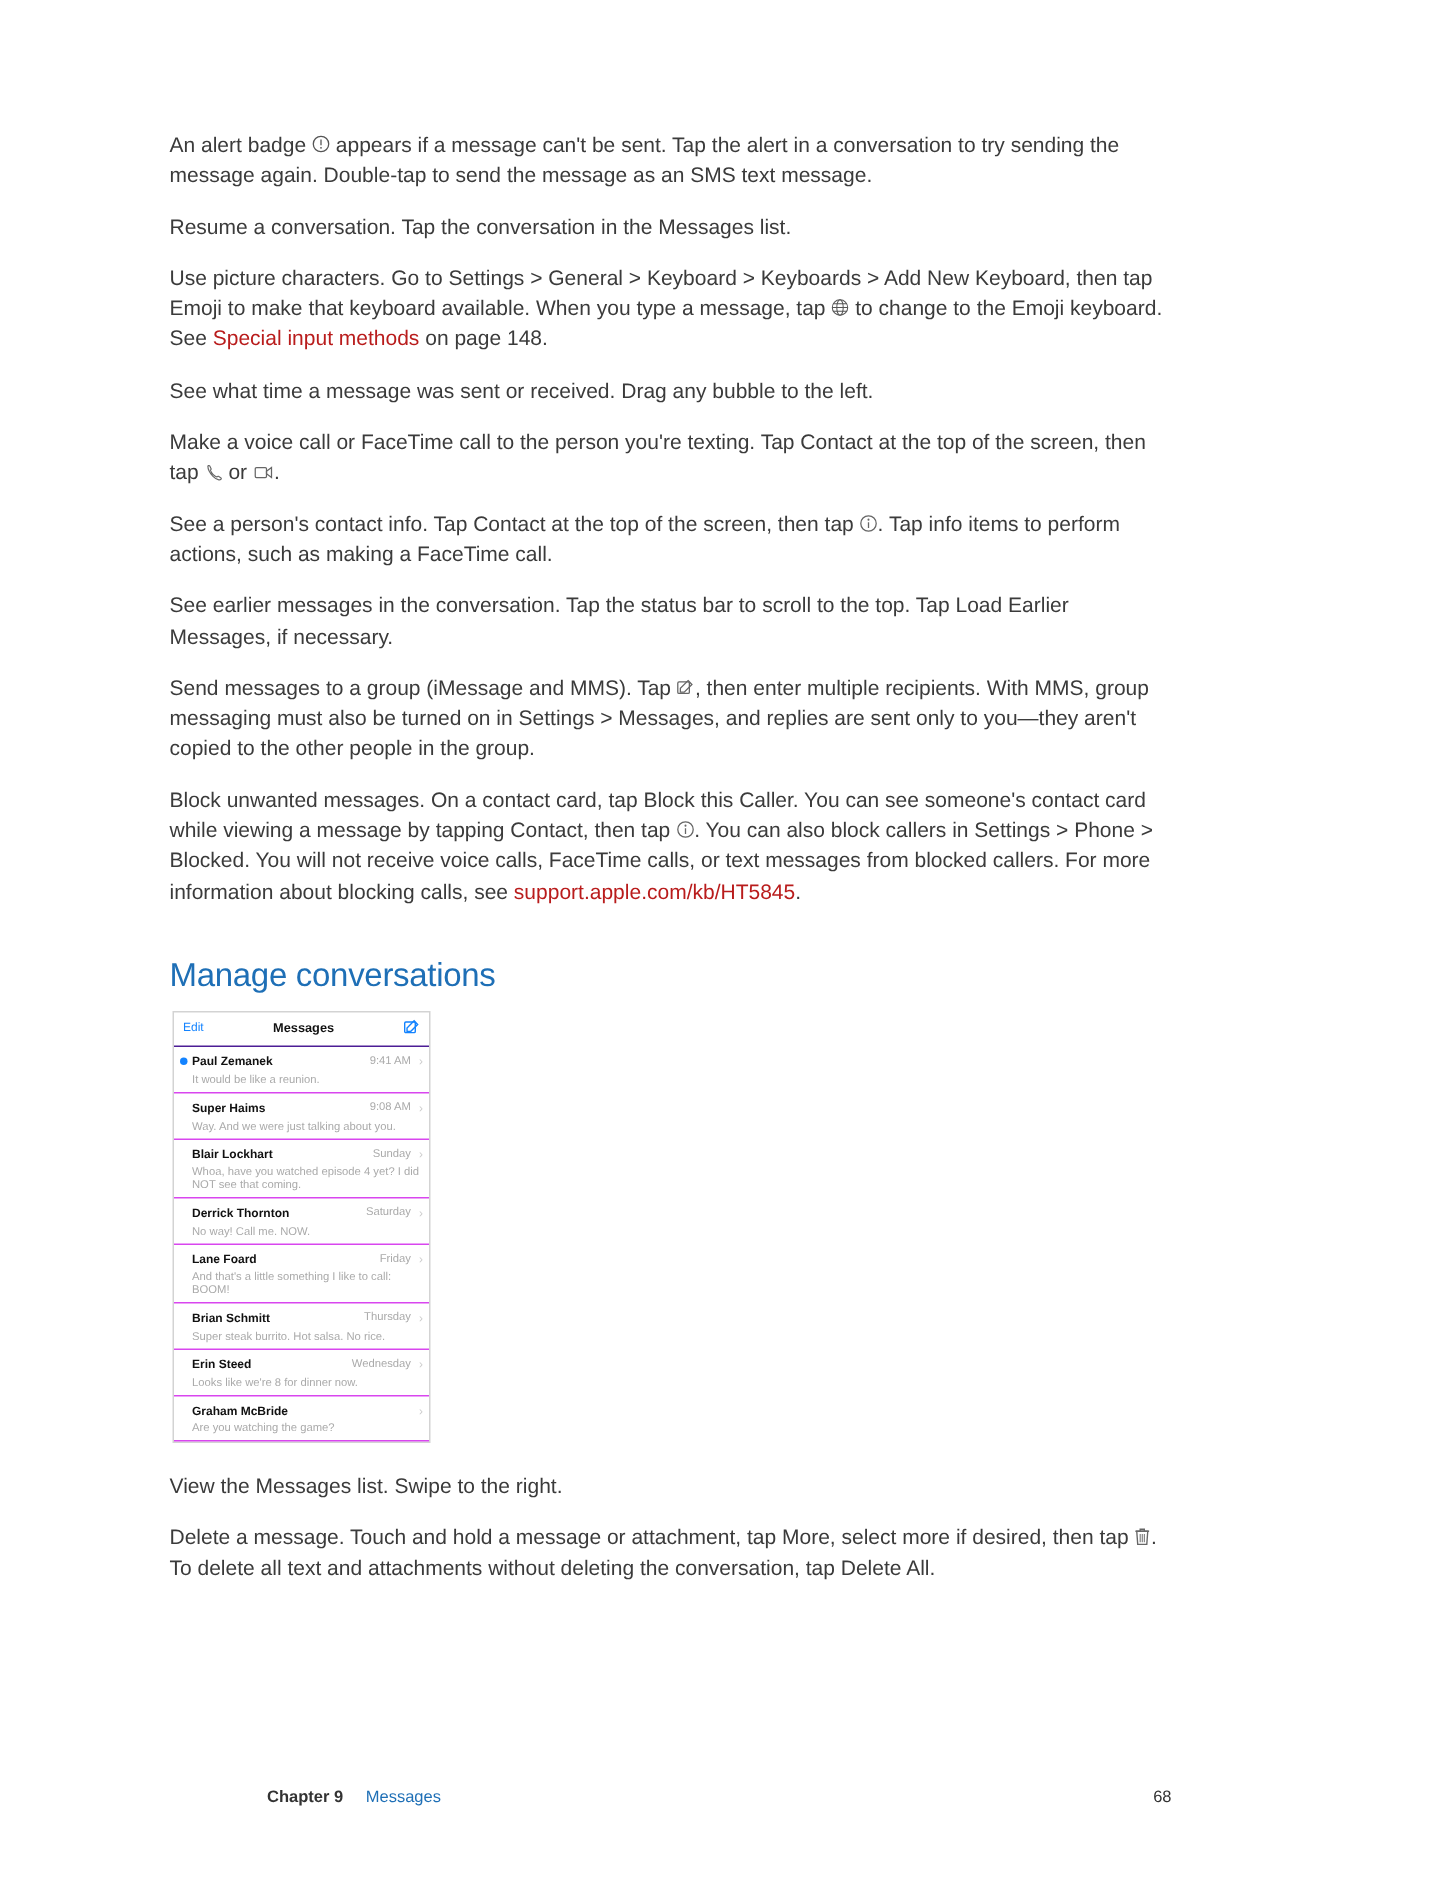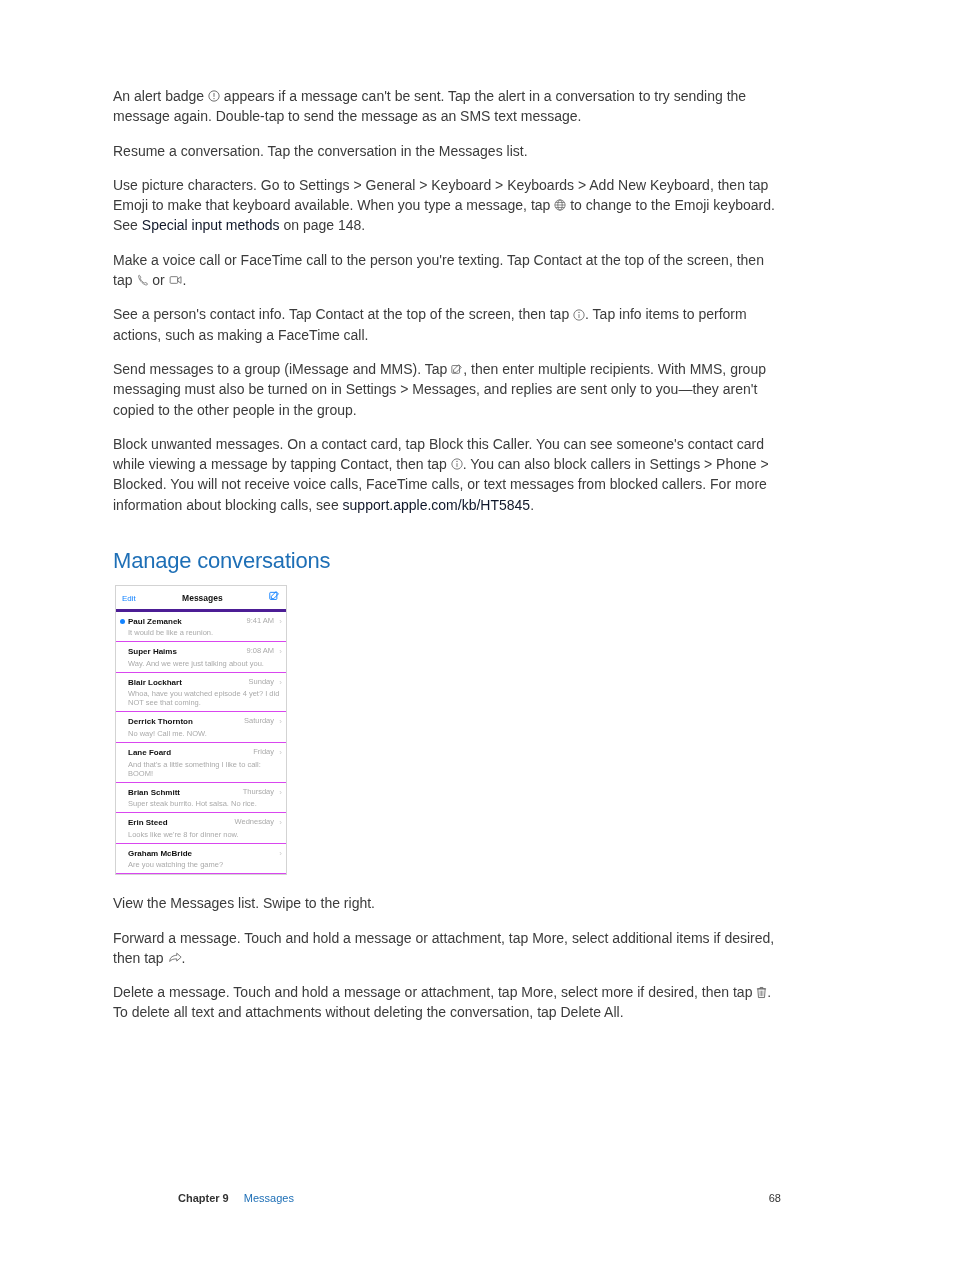--- a/index.html
+++ b/index.html
@@ -21,21 +21,21 @@
   }
   p { margin: 0 0 14px 0; }
   .bold { font-weight: 400; }
   .heading {
     color: #1e6fb6;
     font-size: 22px;
     font-weight: 400;
     margin: 30px 0 4px 0;
     letter-spacing: -0.2px;
   }
-  a.link { color: #0f172a; text-decoration: none; }
+  a.link { color: #b91c1c; text-decoration: none; }
   
   .glyph {
     display: inline-block;
     vertical-align: middle;
     position: relative;
     top: -1px;
   }
   .glyph svg { display: block; }
   .footer {
     position: absolute;
@@ -56,24 +56,24 @@
   
   .phone {
     width: 170px;
     border: 1px solid #d3d3d3;
     margin: 8px 0 18px 2px;
     font-size: 8px;
     background: #fff;
   }
   .phone-header {
     display: flex;
-    align-items: flex-end;
+    align-items: flex-start;
     justify-content: space-between;
     padding: 4px 6px;
-    border-bottom: 3px solid #4c1d95;
+    border-bottom: 1px solid #4c1d95;
   }
   .phone-header .edit { color: #1383ff; font-size: 8px; }
   .phone-header .title { font-weight: 700; color: #111; font-size: 8.5px; }
   .phone-header .compose svg { stroke: #1383ff; fill: none; }
   .row {
     border-bottom: 1px solid #d946ef;
     padding: 4px 6px 4px 12px;
     position: relative;
   }
   .row .dot {
@@ -115,20 +115,23 @@
           <circle cx="7" cy="7" r="6" fill="none" stroke="#555" stroke-width="0.8"></circle>
           <ellipse cx="7" cy="7" rx="2.5" ry="6" fill="none" stroke="#555" stroke-width="0.8"></ellipse>
           <line x1="1" y1="7" x2="13" y2="7" stroke="#555" stroke-width="0.8"></line>
           <line x1="2" y1="4" x2="12" y2="4" stroke="#555" stroke-width="0.8"></line>
           <line x1="2" y1="10" x2="12" y2="10" stroke="#555" stroke-width="0.8"></line>
         </svg>
     </span>
     <span> to change to the Emoji keyboard. See </span><a href="#" class="link">Special input methods</a><span> on page 148.</span>
   </p>
 
+  <p>
+    <span class="bold">See what time a message was sent or received.</span><span> Drag any bubble to the left.</span>
+  </p>
 
   <p>
     <span class="bold">Make a voice call or FaceTime call to the person you're texting.</span><span> Tap Contact at the top of the screen, then tap </span>
     <span class="glyph">
       <svg width="12" height="12" viewBox="0 0 14 14">
           <path d="M3 2 C3 2 4 1 4.5 2 L5.5 4 C5.8 4.6 5 5.2 5 5.2 C5 5.2 5.5 7 7 8.5 C8.5 10 10 10.5 10 10.5 C10 10.5 10.6 9.7 11.2 10 L13 11 C14 11.5 13 12.5 13 12.5 C13 12.5 11 14 7 10 C3 6 3 2 3 2 Z" fill="none" stroke="#666" stroke-width="0.9"></path>
         </svg>
     </span>
     <span> or </span>
     <span class="glyph">
@@ -143,20 +146,23 @@
     <span class="bold">See a person's contact info.</span><span> Tap Contact at the top of the screen, then tap </span>
     <span class="glyph">
       <svg width="12" height="12" viewBox="0 0 14 14">
           <circle cx="7" cy="7" r="6" fill="none" stroke="#666" stroke-width="1"></circle>
           <circle cx="7" cy="4" r="0.8" fill="#666"></circle>
           <line x1="7" y1="6" x2="7" y2="10.5" stroke="#666" stroke-width="1"></line>
         </svg>
     </span><span>. Tap info items to perform actions, such as making a FaceTime call.</span>
   </p>
 
+  <p>
+    <span class="bold">See earlier messages in the conversation.</span><span> Tap the status bar to scroll to the top. Tap Load Earlier Messages, if necessary.</span>
+  </p>
 
   <p>
     <span class="bold">Send messages to a group (iMessage and MMS).</span><span> Tap </span>
     <span class="glyph">
       <svg width="12" height="12" viewBox="0 0 14 14">
           <rect x="1" y="3" width="9" height="9" rx="1" fill="none" stroke="#666" stroke-width="1"></rect>
           <path d="M9 2 L12 5 L6 11 L3 11 L3 8 Z" fill="none" stroke="#666" stroke-width="1"></path>
         </svg>
     </span><span>, then enter multiple recipients. With MMS, group messaging must also be turned on in Settings &gt; Messages, and replies are sent only to you—they aren't copied to the other people in the group.</span>
   </p>
@@ -236,28 +242,20 @@
           <div class="chev">›</div>
           <div class="preview">Are you watching the game?</div>
         </div>
       </div>
   </div>
 
   <p>
     <span class="bold">View the Messages list.</span><span> Swipe to the right.</span>
   </p>
 
-  <p>
-    <span class="bold">Forward a message.</span><span> Touch and hold a message or attachment, tap More, select additional items if desired, then tap </span>
-    <span class="glyph">
-      <svg width="14" height="12" viewBox="0 0 16 12">
-          <path d="M2 10 C2 5 6 3 10 3 L10 0.5 L15 5 L10 9.5 L10 7 C6 7 3 8 2 10 Z" fill="none" stroke="#666" stroke-width="1"></path>
-        </svg>
-    </span><span>.</span>
-  </p>
 
   <p>
     <span class="bold">Delete a message.</span><span> Touch and hold a message or attachment, tap More, select more if desired, then tap </span>
     <span class="glyph">
       <svg width="11" height="13" viewBox="0 0 12 14">
           <path d="M2 3 L10 3 L9.3 12.5 L2.7 12.5 Z" fill="none" stroke="#666" stroke-width="1"></path>
           <line x1="1" y1="3" x2="11" y2="3" stroke="#666" stroke-width="1"></line>
           <path d="M4.5 3 L4.5 1.5 L7.5 1.5 L7.5 3" fill="none" stroke="#666" stroke-width="1"></path>
           <line x1="4.5" y1="5" x2="4.5" y2="11" stroke="#666" stroke-width="0.7"></line>
           <line x1="6" y1="5" x2="6" y2="11" stroke="#666" stroke-width="0.7"></line>

